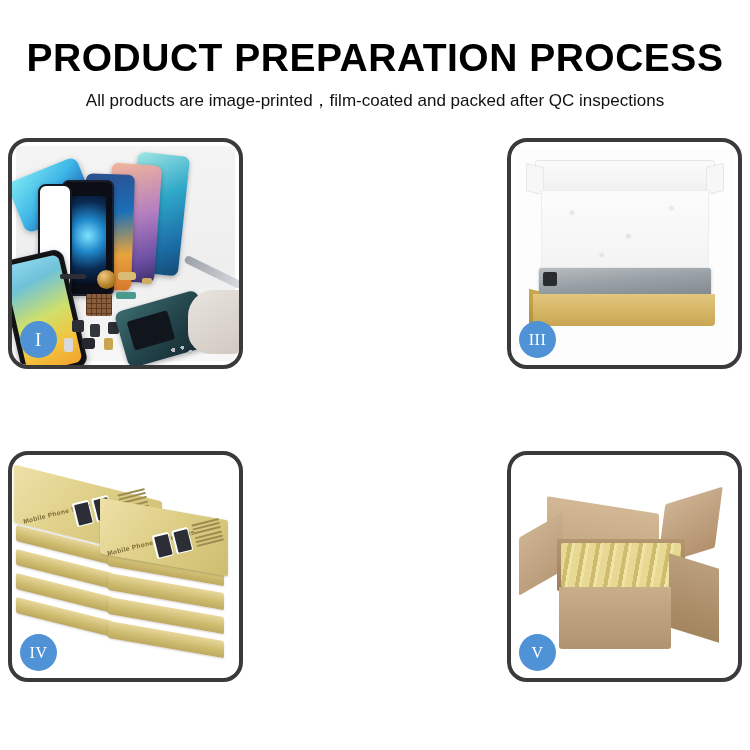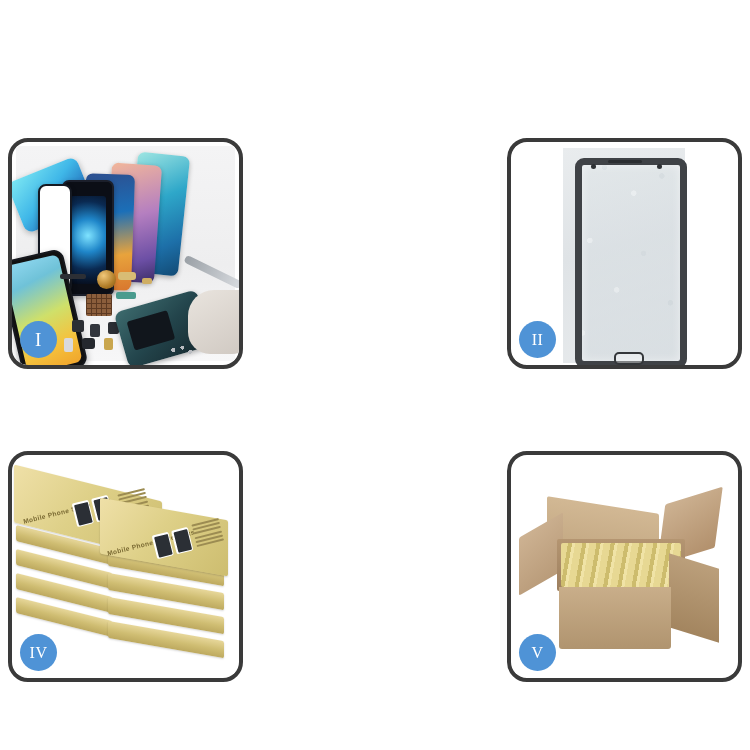--- a/index.html
+++ b/index.html
@@ -215,20 +215,24 @@
         transform:skewY(17deg) rotate(-1deg);}
   .tapeTab{position:absolute;background:#bba383;border-radius:1px;}
   .tt1{left:48px;top:100px;width:16px;height:16px;}
   .tt2{left:50px;top:152px;width:15px;height:15px;}
 </style>
 </head>
 <body>
 
 <div class="page">
 
+  <div class="header">
+    <h1 class="title">PRODUCT PREPARATION PROCESS</h1>
+    <p class="subtitle">All products are image-printed，film-coated and packed after QC inspections</p>
+  </div>
 
   <div class="grid">
 
     <div class="row">
 
       <div class="panel">
         <div class="stage">
           <div class="p1bg"></div>
           <div class="ph-blue"></div>
           <div class="ph-blue2"></div>
@@ -252,31 +256,32 @@
           <div class="pt pt10"></div>
           <div class="pt pt11"></div>
           <div class="chassis"></div>
           <div class="tweez"></div>
           <div class="hand"></div>
           <div class="screws"></div>
         </div>
         <div class="badge">I</div>
       </div>
 
+
       <div class="panel">
         <div class="stage">
-          <div class="p2bg"></div>
-          <div class="wrapsheet"></div>
-          <div class="glass"></div>
-          <div class="gdot gd1"></div>
-          <div class="gdot gd2"></div>
+          <div class="p3bg"></div>
+          <div class="boxlid"></div>
+          <div class="foam"></div>
+          <div class="innerpart"></div>
+          <div class="kraftleft"></div>
+          <div class="kraftfront"></div>
         </div>
-        <div class="badge wide">II</div>
+        <div class="badge wide">III</div>
       </div>
-
     </div>
 
     <div class="row bottom">
 
       <div class="panel">
         <div class="stage">
           <div class="p4bg"></div>
 
           <div class="gbox gside" style="left:4px;top:82px;width:96px;height:16px;transform:skewY(14deg);"></div>
           <div class="gbox gside" style="left:4px;top:106px;width:96px;height:16px;transform:skewY(14deg);"></div>

